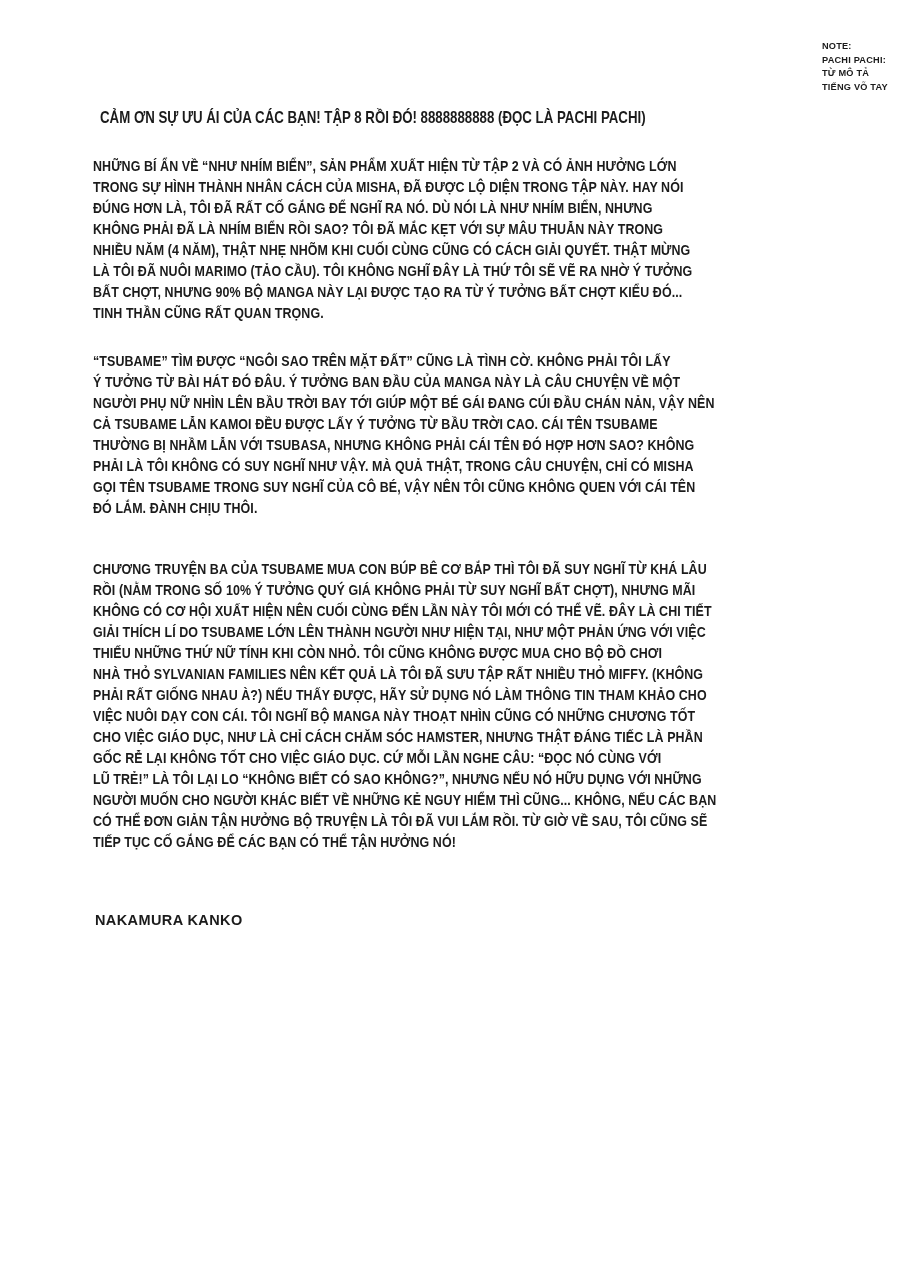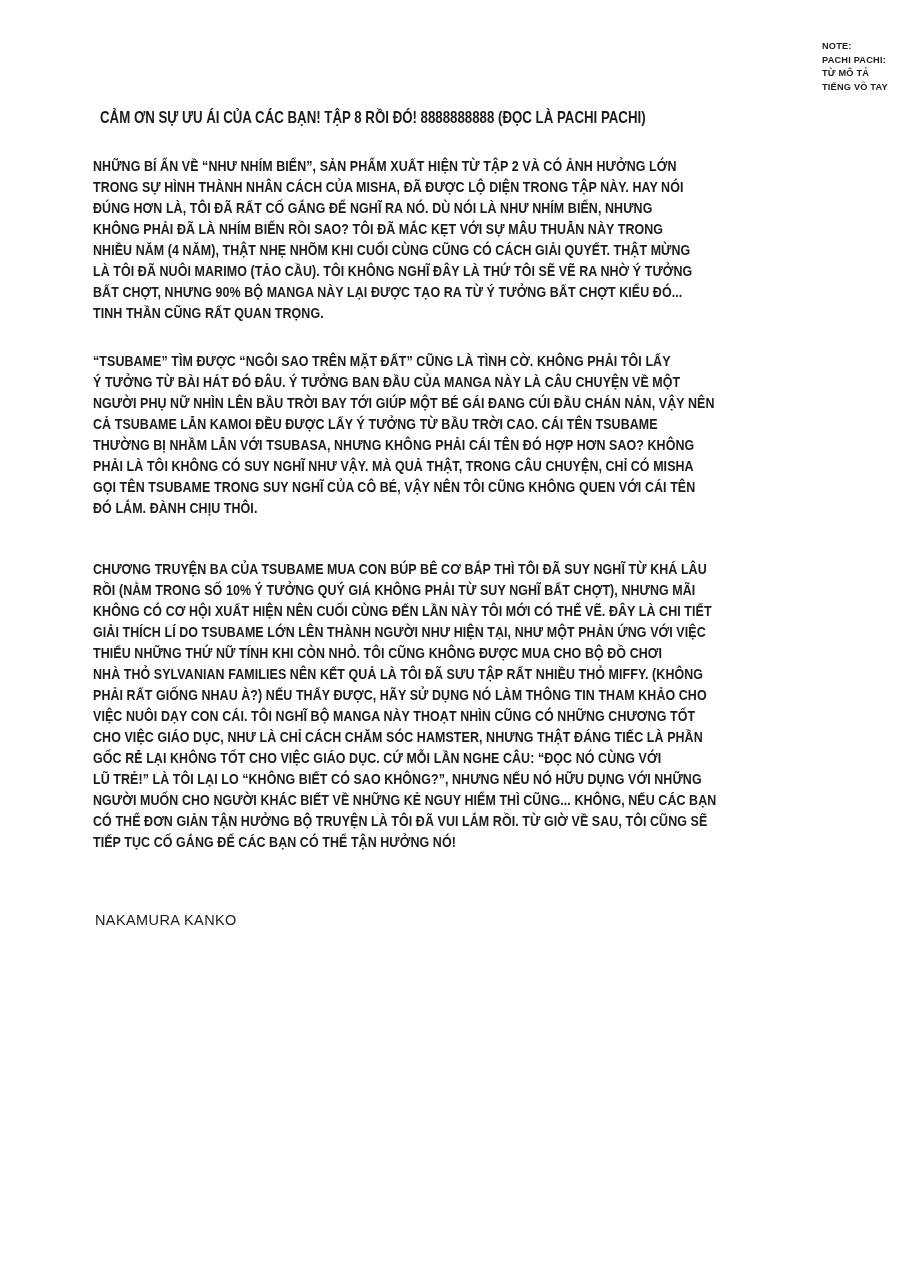--- a/index.html
+++ b/index.html
@@ -49,21 +49,21 @@
     transform-origin: 0 0;
   }
   .para-1 { top: 155px; }
   .para-2 { top: 350px; }
   .para-3 { top: 558px; }
 
   .author-signature {
     left: 95px;
     top: 912px;
     font-size: 14.5px;
-    font-weight: 400;
+    font-weight: 700;
     letter-spacing: 0.4px;
   }
 </style>
 </head>
 <body>
 
 <div class="abs translator-note">
   <div class="line">NOTE:</div>
   <div class="line">PACHI PACHI:</div>
   <div class="line">TỪ MÔ TẢ</div>

